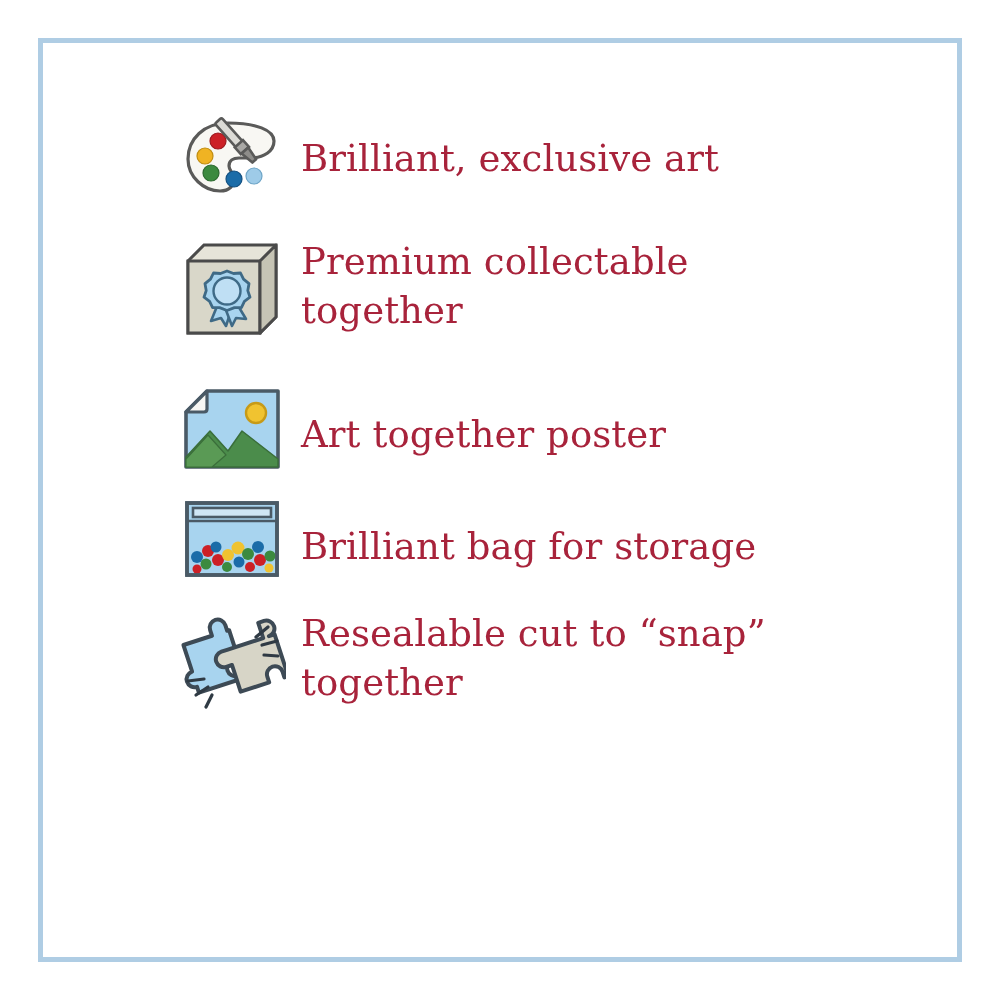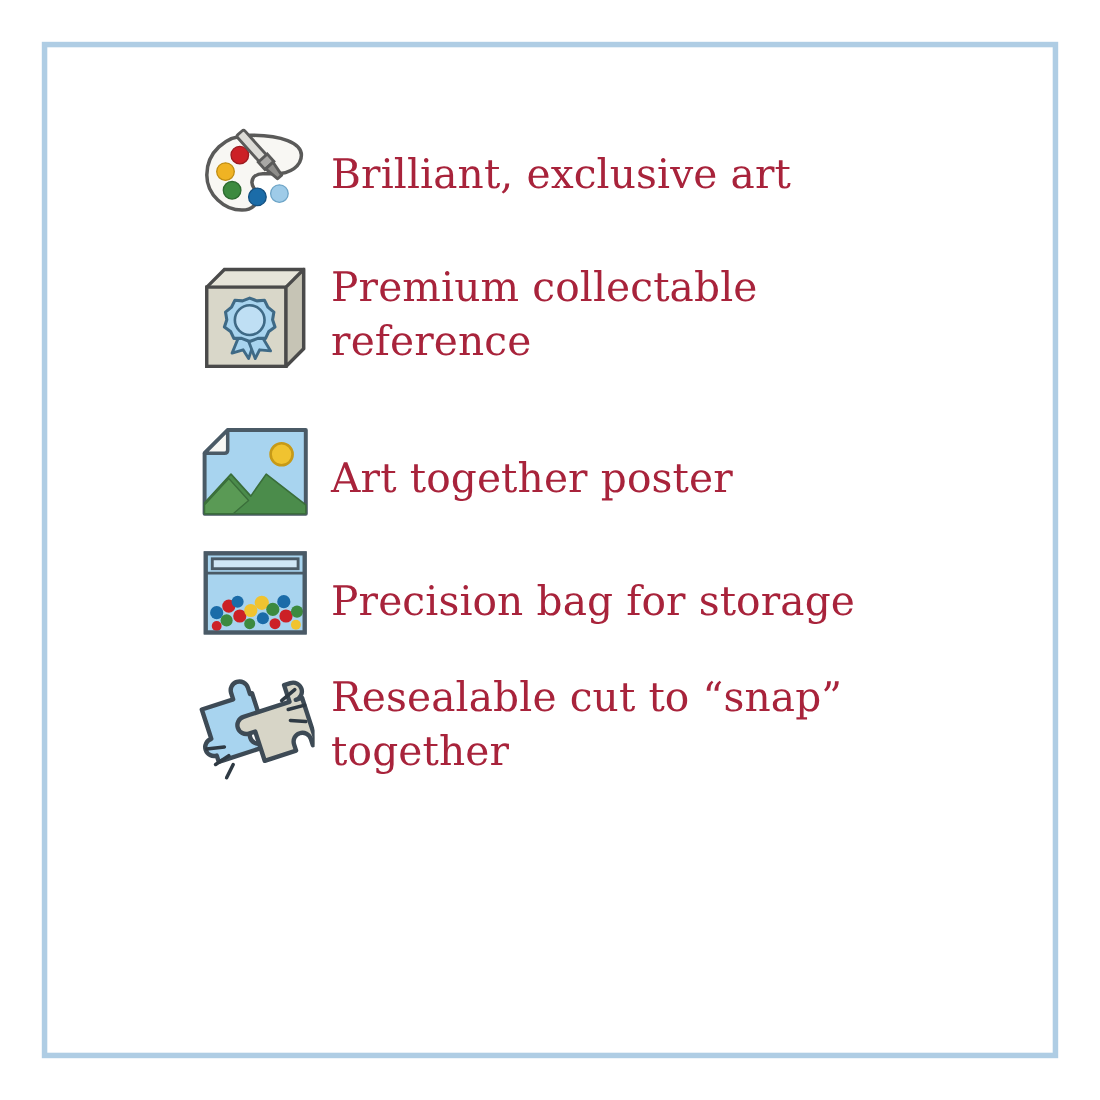--- a/index.html
+++ b/index.html
@@ -127,21 +127,21 @@
             <g transform="translate(42 56)">
               <path d="M-4 4 L-13 26 L-3 23 L2 31 L9 10 Z" fill="#a8d4ef" stroke="#3f6a86" stroke-width="2.6" stroke-linejoin="round"></path>
               <path d="M10 4 L22 24 L12 23 L8 31 L0 10 Z" fill="#a8d4ef" stroke="#3f6a86" stroke-width="2.6" stroke-linejoin="round"></path>
               <path d="M3 -24 L9.5 -21.5 L16.5 -22 L19.5 -15.8 L25 -11.3 L23.8 -4.4 L26 2.2 L20.4 6.3 L17.4 12.6 L10.4 12.6 L3 15.5 L-4.4 12.6 L-11.4 12.6 L-14.4 6.3 L-20 2.2 L-17.8 -4.4 L-19 -11.3 L-13.5 -15.8 L-10.5 -22 L-3.5 -21.5 Z" fill="#a8d4ef" stroke="#3f6a86" stroke-width="2.8" stroke-linejoin="round"></path>
               <circle cx="3" cy="-4" r="13.5" fill="#bfdff4" stroke="#3f6a86" stroke-width="2.4"></circle>
             </g>
           </svg>
         </div>
         <div class="label-cell">
           <div class="feature-label">Premium collectable
-reference</div>
+together</div>
         </div>
       </div>
 
       <div class="feature-row row-2">
         <div class="icon-cell">
           <svg width="100" height="84" viewBox="0 0 100 84" aria-hidden="true">
             <path d="M25 4 L96 4 L96 80 L4 80 L4 25 Z" fill="#a8d4ef" stroke="#4a5a66" stroke-width="3.6" stroke-linejoin="round"></path>
             <circle cx="74" cy="26" r="10" fill="#f0c330" stroke="#c79a17" stroke-width="2.4"></circle>
             <path d="M4 70 L28 44 L46 64 L60 44 L96 72 L96 80 L4 80 Z" fill="#4b8c4b" stroke="#3a6e3a" stroke-width="1.5" stroke-linejoin="round"></path>
             <path d="M4 72 L26 48 L44 68 L30 80 L4 80 Z" fill="#5a9a55" stroke="#3a6e3a" stroke-width="1.2" stroke-linejoin="round"></path>
@@ -174,21 +174,21 @@
               <circle cx="76" cy="48" r="6" fill="#1b6ca8"></circle>
               <circle cx="78" cy="61" r="6" fill="#cc2026"></circle>
               <circle cx="88" cy="57" r="5.5" fill="#3c8a3f"></circle>
               <circle cx="87" cy="69" r="4.5" fill="#f0c330"></circle>
               <circle cx="15" cy="70" r="4.5" fill="#cc2026"></circle>
             </g>
             <rect x="5" y="4" width="90" height="72" fill="none" stroke="#4a5a66" stroke-width="3.6"></rect>
           </svg>
         </div>
         <div class="label-cell">
-          <div class="feature-label">Precision bag for storage</div>
+          <div class="feature-label">Brilliant bag for storage</div>
         </div>
       </div>
 
 
       <div class="feature-row row-5">
         <div class="icon-cell">
           <svg width="108" height="108" viewBox="0 0 108 108" aria-hidden="true">
             <g transform="rotate(-18 54 54)">
               <path d="M14 20 L44 20 L44 14 A8 8 0 0 1 60 14 L60 20 L62 20 L62 50 L56 50 A8 8 0 0 0 56 66 L62 66 L62 70 L14 70 L14 64 A8 8 0 0 1 14 48 L14 42 Z" fill="#a8d4ef" stroke="#3d4a55" stroke-width="4" stroke-linejoin="round"></path>
               <path d="M62 50 L56 50 A8 8 0 0 0 56 66 L62 66 L62 94 L92 94 L92 88 A8 8 0 0 1 108 88 L108 94 L112 94 L112 50 L106 50 A8 8 0 0 0 106 34 L100 34 L100 50 Z" transform="translate(-8 -12)" fill="#d7d5c7" stroke="#3d4a55" stroke-width="4" stroke-linejoin="round"></path>

